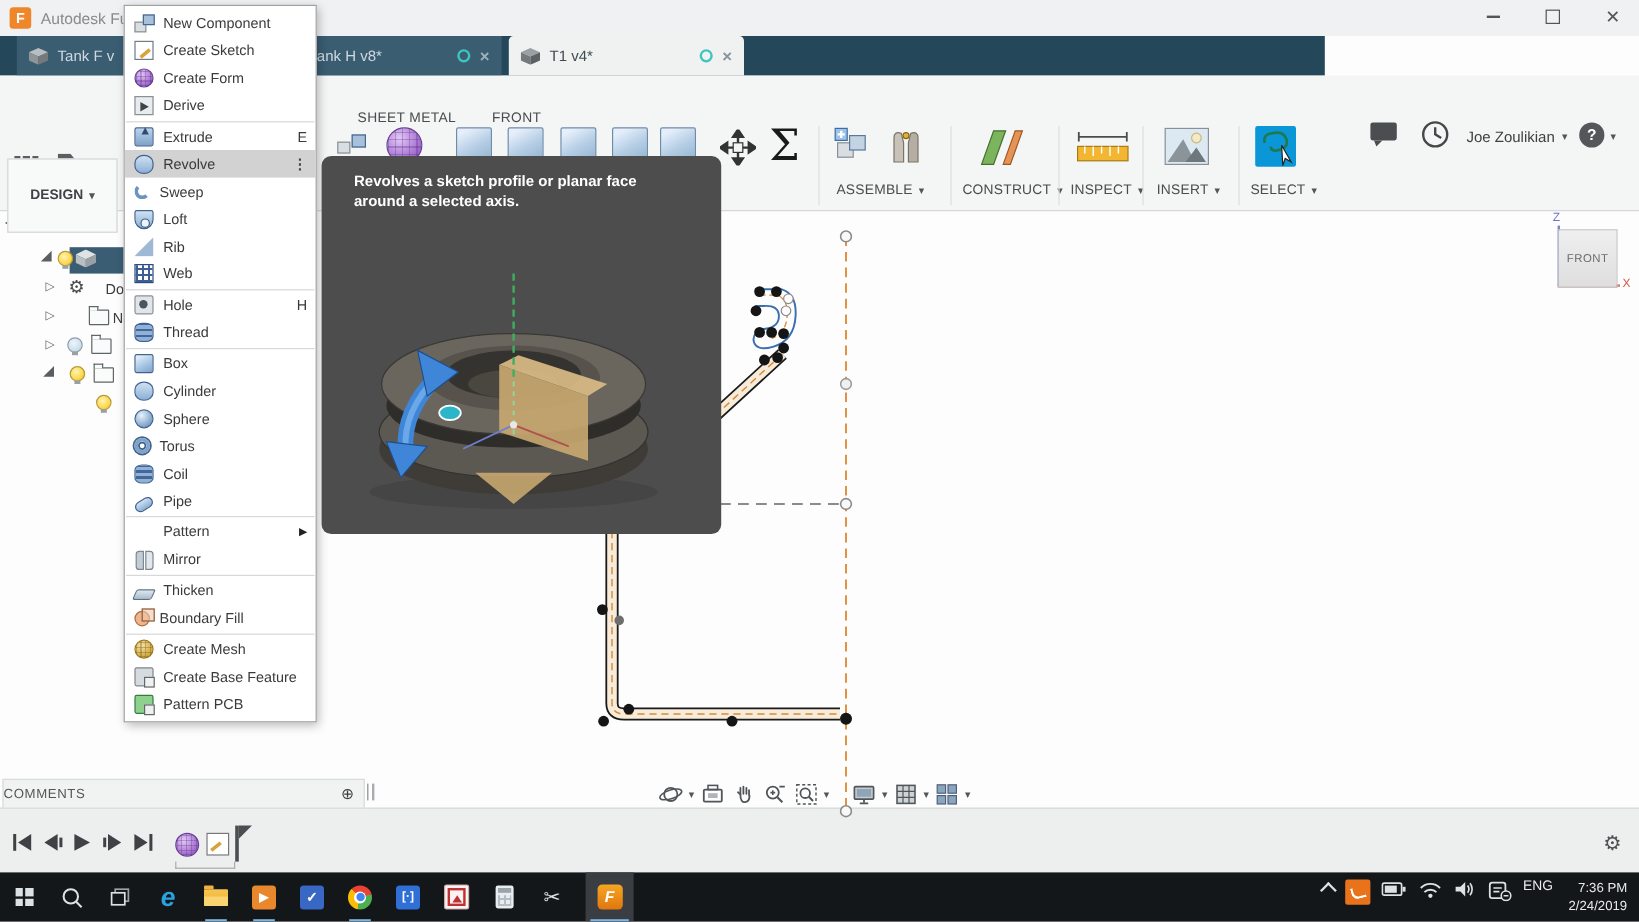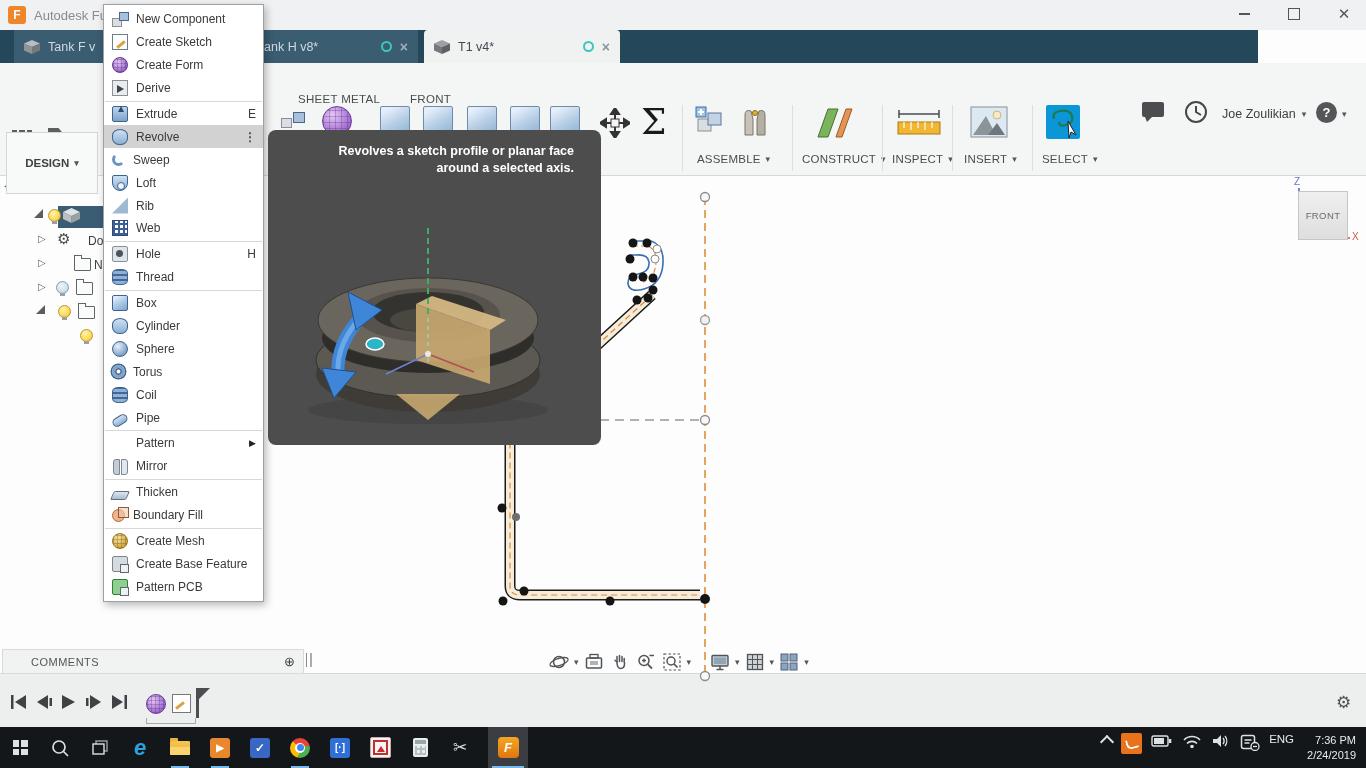--- a/index.html
+++ b/index.html
@@ -9,21 +9,21 @@
   
   #titlebar{left:0;top:0;width:1366px;height:30px;background:#eff1f2;z-index:2;}
   #fusion-logo{left:8px;top:6px;width:18px;height:18px;background:#f0862a;border-radius:3px;color:#fff;
     font-size:12px;font-weight:bold;text-align:center;line-height:18px;}
   #app-title{left:34px;top:8px;font-size:13px;color:#8a8a8a;}
   .winbtn{top:0;width:44px;height:28px;display:flex;align-items:center;justify-content:center;}
   #btn-min span{display:block;width:11px;height:2px;background:#555;}
   #btn-max span{display:block;width:10px;height:10px;border:1.5px solid #555;}
   #btn-close{font-size:15px;color:#555;}
   
-  #tabbar{left:0;top:30px;width:1258px;height:33px;background:#24475a;z-index:2;}
+  #tabbar{left:0;top:30px;width:1104px;height:33px;background:#24475a;z-index:2;}
   .doctab{top:0;height:33px;display:flex;align-items:center;gap:8px;padding:0 10px;box-sizing:border-box;}
   .doctab.inactive{background:#3a5d72;color:#cfd9df;}
   .doctab.active{background:#f0f2f2;color:#3f4b52;border-radius:4px 4px 0 0;}
   .tab-label{font-size:12.5px;white-space:nowrap;}
   .status-dot{width:7px;height:7px;border:2px solid #3ec6bd;border-radius:50%;}
   .tab-close{font-size:14px;color:#9fb0ba;font-weight:bold;}
   .doctab.active .tab-close{color:#8a959b;}
   #new-tab{left:628px;top:34px;font-size:19px;color:#c3ced4;}
   
   #ribbon{left:0;top:63px;width:1366px;height:112px;background:#f4f5f5;border-bottom:1px solid #d6d8d9;z-index:2;}
@@ -72,21 +72,21 @@
   #viewcube{left:1290px;top:176px;width:72px;height:72px;z-index:4;}
   #vc-face{position:absolute;left:8px;top:15px;width:48px;height:47px;background:linear-gradient(#efefef,#dedede);
     border:1px solid #c6c6c6;color:#6b6b6b;font-size:9.5px;display:flex;align-items:center;justify-content:center;letter-spacing:.4px;}
   #vc-z{position:absolute;left:4px;top:0px;color:#6a74cc;font-size:10px;}
   #vc-x{position:absolute;left:62px;top:55px;color:#cf5a4a;font-size:10px;}
   #vc-zaxis{position:absolute;left:8px;top:12px;width:2px;height:50px;background:#7b84d4;}
   #vc-xaxis{position:absolute;left:8px;top:61px;width:52px;height:2px;background:#d4796b;}
   
   #comments-bar{left:2px;top:649px;width:300px;height:23px;background:#f1f2f2;border:1px solid #d9dadb;z-index:5;
     display:flex;align-items:center;}
-  #comments-label{margin-left:28px;font-size:11px;color:#555;letter-spacing:.5px;text-align:center;}
+  #comments-label{font-size:11px;color:#555;letter-spacing:.5px;text-align:center;}
   #comments-add{margin-left:auto;margin-right:8px;font-size:13px;color:#3f3f3f;}
   #panel-handle1{left:306px;top:653px;width:1px;height:14px;background:#8a8a8a;z-index:5;}
   #panel-handle2{left:310px;top:653px;width:2px;height:14px;background:#aaadaf;z-index:5;}
   #navbar{left:548px;top:649px;height:25px;display:flex;align-items:center;gap:4px;z-index:5;}
   .nav-ic{width:22px;height:22px;}
   
   #timeline{left:0;top:673px;width:1366px;height:54px;background:#edefef;border-top:1px solid #d5d7d8;z-index:2;}
   .pb{top:20px;}
   #tl-form{left:146px;top:20px;width:18px;height:18px;border-radius:50%;border:1px solid #6a3f96;
     background:repeating-linear-gradient(0deg,rgba(90,40,130,.30) 0 1px,transparent 1px 4px),
@@ -176,21 +176,21 @@
   .mi-bfill:after{content:"";position:absolute;left:5px;top:-3px;width:9px;height:9px;border:1.5px solid #8a5a3a;background:rgba(240,200,170,.6);}
   .mi-mesh{border-radius:50%;border:1px solid #9a7a1e;
     background:repeating-linear-gradient(0deg,rgba(120,90,10,.35) 0 1px,transparent 1px 4px),
                repeating-linear-gradient(90deg,rgba(120,90,10,.35) 0 1px,transparent 1px 4px),
                radial-gradient(circle at 35% 30%,#f5e1a8,#cfa43c 75%);}
   .mi-base{background:#d6dbdf;border:1px solid #7e868c;border-radius:2px;}
   .mi-base:after,.mi-pcb:after{content:"";position:absolute;right:-2px;bottom:-2px;width:7px;height:7px;background:#eef1f3;border:1px solid #666;}
   .mi-pcb{background:#8fd08f;border:1px solid #2f7d3f;border-radius:2px;}
   
   #tooltip{left:268px;top:130px;width:333px;height:315px;background:#4d4d4d;border-radius:8px;z-index:11;box-sizing:border-box;
-    padding:13px 27px;color:#fff;font-weight:bold;font-size:12.5px;line-height:1.32;text-align:right;}
+    padding:13px 27px;color:#fff;font-weight:bold;font-size:12.5px;line-height:1.32;}
   #tooltip p{margin:0 0 14px 0;}
   #tt-img{position:absolute;left:10px;top:92px;}
   
   #sketch-svg{left:0;top:0;z-index:3;pointer-events:none;}
 </style>
 </head>
 <body>
 
 <div id="screen">
 

